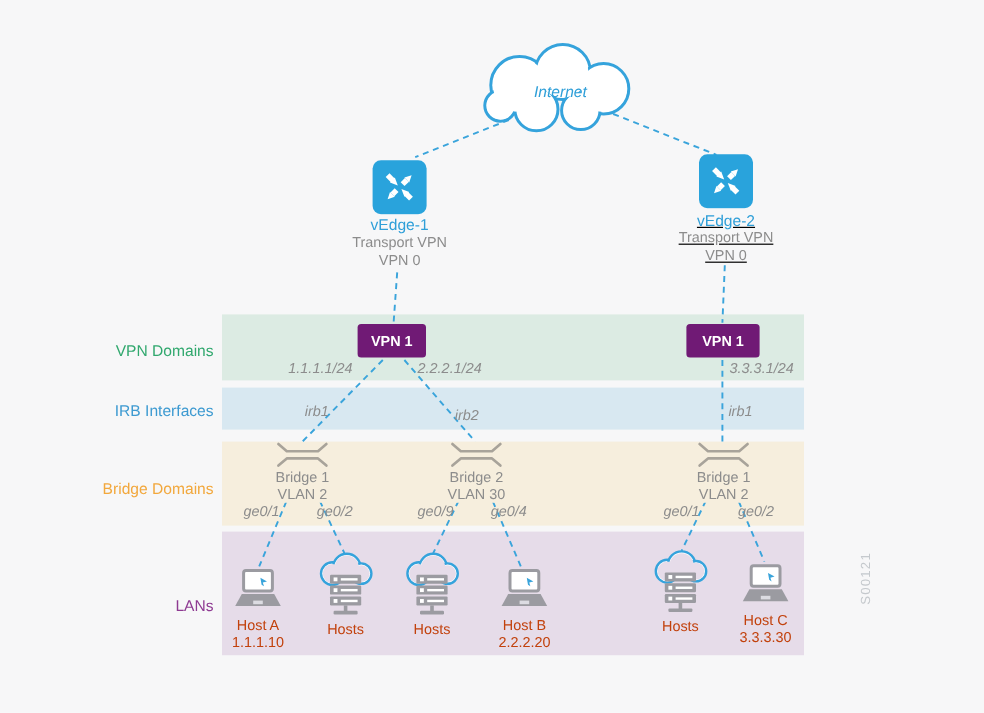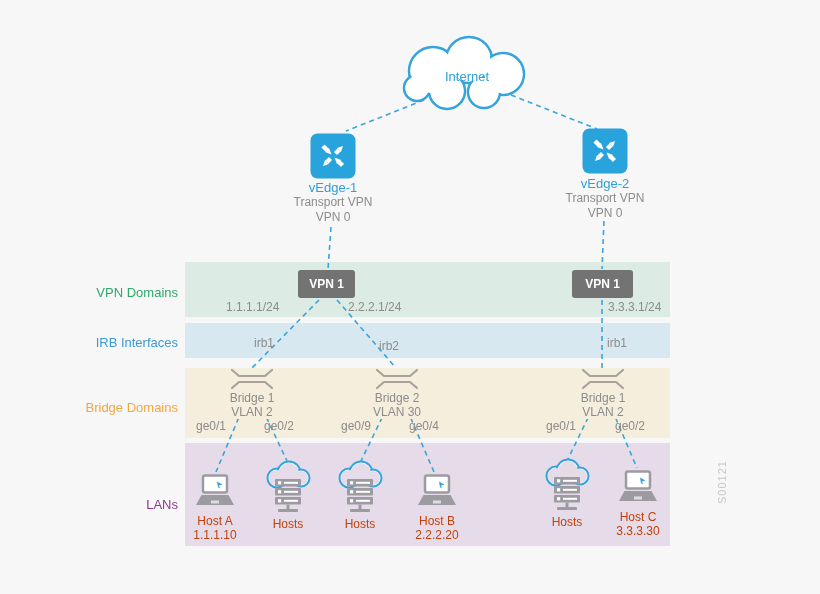--- a/index.html
+++ b/index.html
@@ -12,25 +12,25 @@
   .band.vpn{top:262px; height:55px; background:#dcebe3;}
   .band.irb{top:323px; height:35px; background:#d8e8f1;}
   .band.bridge{top:368px; height:70px; background:#f6eedd;}
   .band.lan{top:443px; height:103px; background:#e6dce9;}
   .bandlabel{position:absolute; left:30px; width:148px; text-align:right; font-size:13px;}
   .bandlabel.green{color:#31a86e;}
   .bandlabel.blue{color:#3d9ad1;}
   .bandlabel.orange{color:#f2a83d;}
   .bandlabel.purple{color:#8e3a92;}
   .overlay{position:absolute; left:0; top:0; z-index:1;}
-  .txt{position:absolute; color:#8c8c8c; font-size:12px; z-index:3;}
+  .txt{position:absolute; color:#8c8c8c; font-size:12px; z-index:3;font-style:italic;}
   .ctr{text-align:center;}
-  .rgt{text-align:left;}
+  .rgt{text-align:center;}
   .bluetxt{color:#2f9fd8;}
-  .vpnbox{position:absolute; top:270px; height:28px; line-height:28px; background:#737373;
+  .vpnbox{position:absolute; top:270px; height:28px; line-height:28px; background:#701a75;
     color:#fff; font-size:12px; font-weight:bold; text-align:center; border-radius:3px; z-index:3;}
   .vedgeblock{position:absolute; width:120px; text-align:center; z-index:3;}
   .vedgeblock .nm{color:#2f9fd8; font-size:13px; line-height:15px;}
   .vedgeblock .ds{color:#8c8c8c; font-size:12px; line-height:15px;}
   .bridgeblock{position:absolute; width:84px; text-align:center; background:#f6eedd;
     color:#8c8c8c; font-size:12px; line-height:13.5px; z-index:3;}
   .hostblock{position:absolute; width:80px; text-align:center; color:#c2410c;
     font-size:12px; line-height:14px; z-index:3;}
   .icon{position:absolute; z-index:2;}
   .watermark{position:absolute; left:683px; top:475px; width:80px; height:14px; text-align:center;
@@ -111,21 +111,21 @@
     <rect x="0.5" y="0.5" width="45" height="45" rx="7" fill="#29a3dc"></rect>
     <line x1="13" y1="13" x2="17.5" y2="17.5" stroke="#fff" stroke-width="4.5"></line>
     <polygon points="21.5,21.5 19,15 15,19" fill="#fff"></polygon>
     <line x1="25.5" y1="20.5" x2="29" y2="17" stroke="#fff" stroke-width="4.5"></line>
     <polygon points="33,13 31,19 27,15" fill="#fff"></polygon>
     <line x1="20.5" y1="25.5" x2="17" y2="29" stroke="#fff" stroke-width="4.5"></line>
     <polygon points="13,33 19,31 15,27" fill="#fff"></polygon>
     <line x1="32.5" y1="32.5" x2="28.5" y2="28.5" stroke="#fff" stroke-width="4.5"></line>
     <polygon points="24.5,24.5 31,27 27,31" fill="#fff"></polygon>
   </svg>
-  <div class="vedgeblock" style="left:545px; top:176px;">
+  <div class="vedgeblock" style="left:545px; top:176px;text-decoration:underline;">
     <div class="nm">vEdge-2</div>
     <div class="ds">Transport VPN</div>
     <div class="ds">VPN 0</div>
   </div>
 
   <div class="vpnbox" style="left:298px; width:57px;">VPN 1</div>
   <div class="vpnbox" style="left:572px; width:61px;">VPN 1</div>
 
   <div class="txt rgt" style="left:226px; top:300px; width:82px;">1.1.1.1/24</div>
   <div class="txt" style="left:348px; top:300px; width:82px;">2.2.2.1/24</div>

